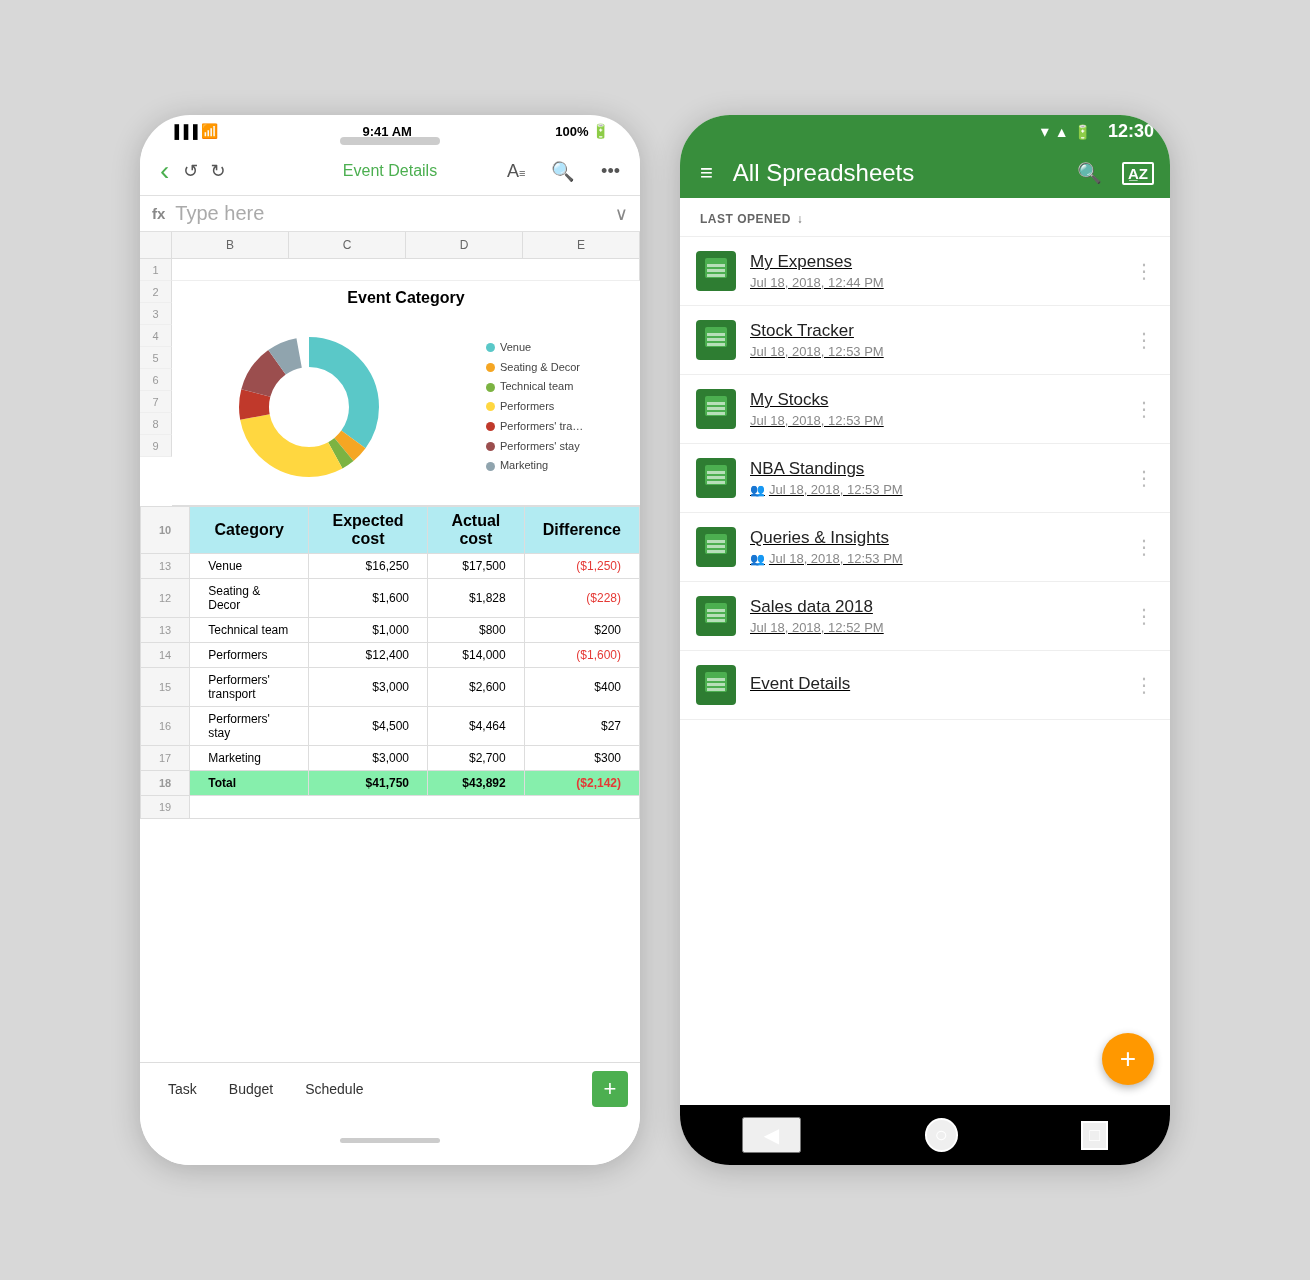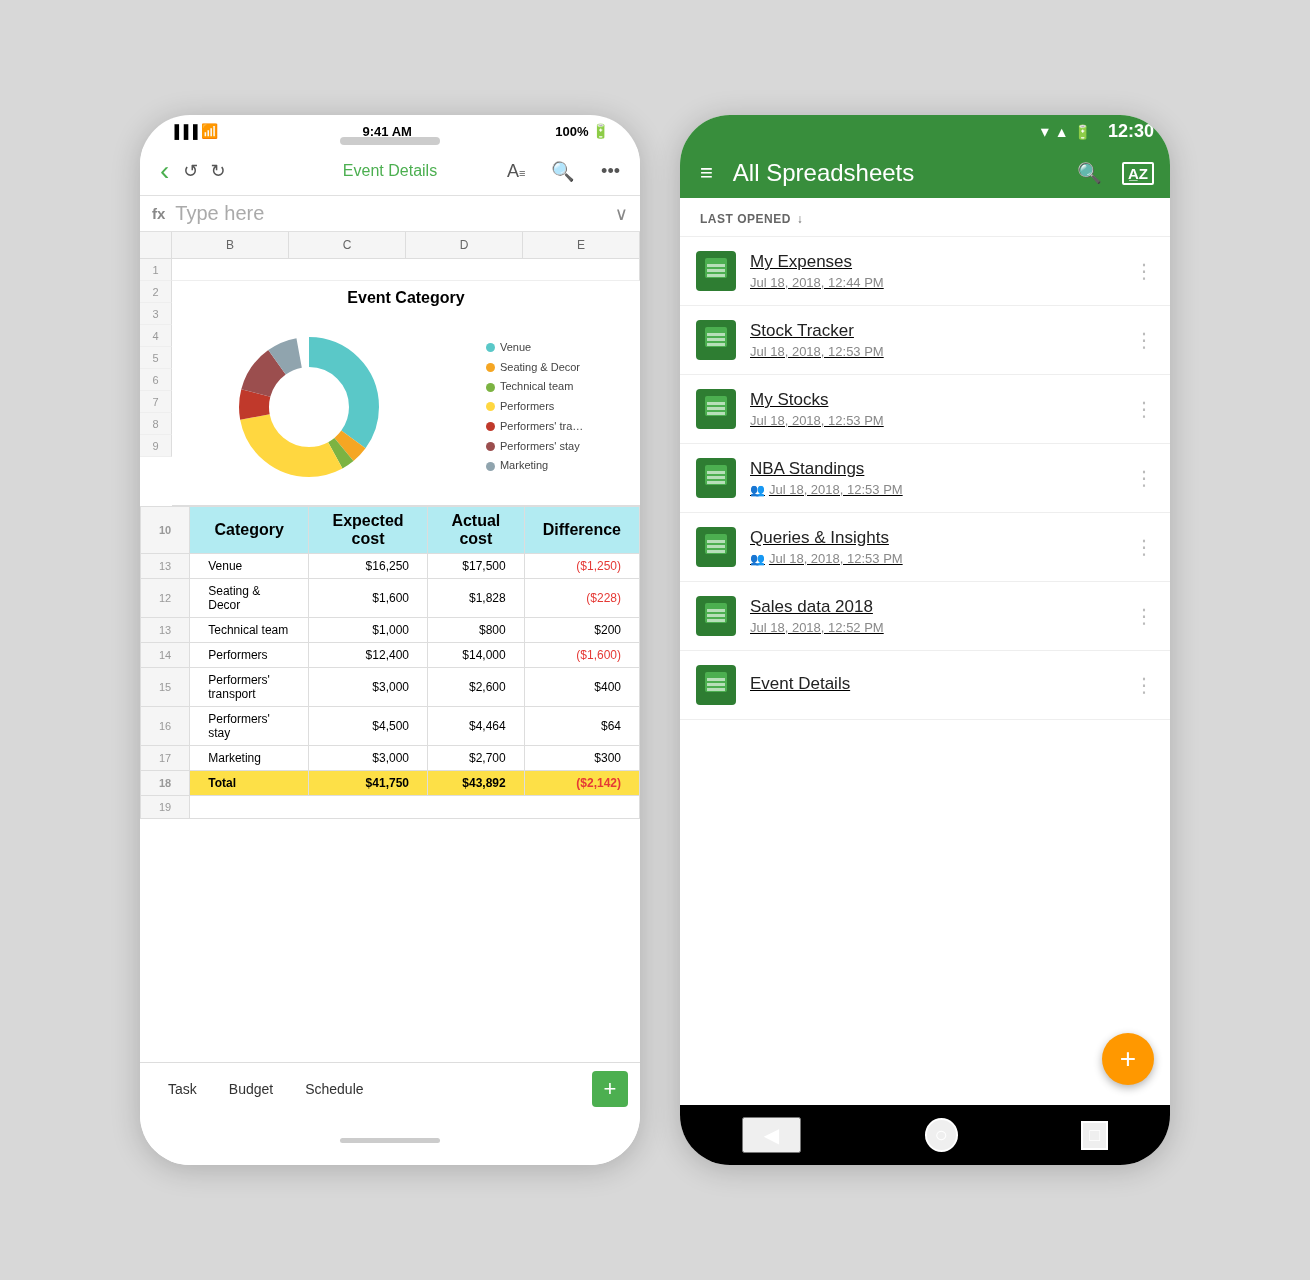--- a/index.html
+++ b/index.html
@@ -210,21 +210,21 @@
     }
 
     .header-row td {
       background: #b2ebf2;
       font-weight: bold;
       text-align: center;
       font-size: 16px;
     }
 
     .total-row td {
-      background: #fde047;
+      background: #86efac;
       font-weight: bold;
     }
 
     .negative { color: #e53935; }
 
     .align-right { text-align: right; }
 
     
     .bottom-tabs {
       background: #fff;
@@ -636,21 +636,21 @@
     <td>Performers' transport</td>
     <td class="align-right">$3,000</td>
     <td class="align-right">$2,600</td>
     <td class="align-right ">$400</td>
   </tr>
             <tr>
     <td class="row-num-cell">16</td>
     <td>Performers' stay</td>
     <td class="align-right">$4,500</td>
     <td class="align-right">$4,464</td>
-    <td class="align-right ">$64</td>
+    <td class="align-right ">$27</td>
   </tr>
             <tr>
     <td class="row-num-cell">17</td>
     <td>Marketing</td>
     <td class="align-right">$3,000</td>
     <td class="align-right">$2,700</td>
     <td class="align-right ">$300</td>
   </tr>
           </tbody>
         <tbody>

